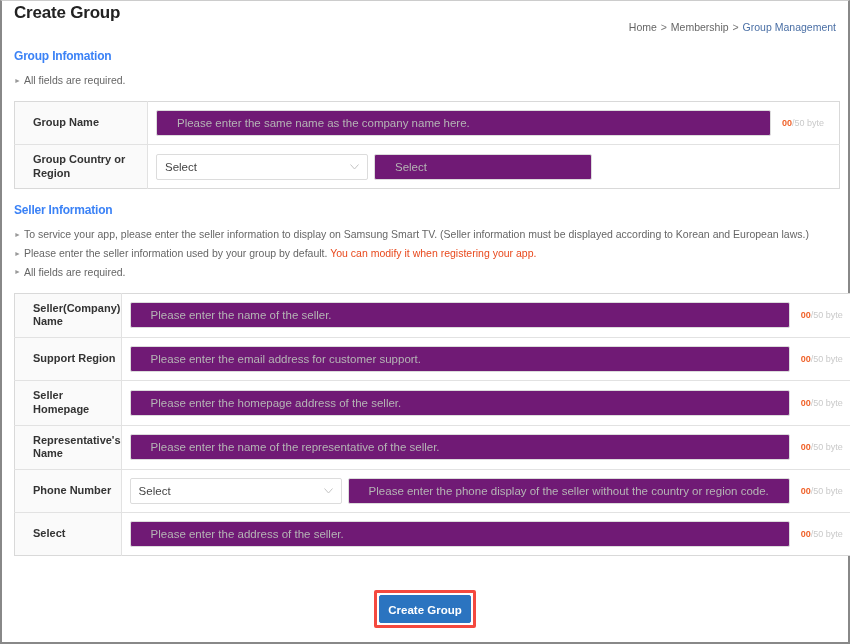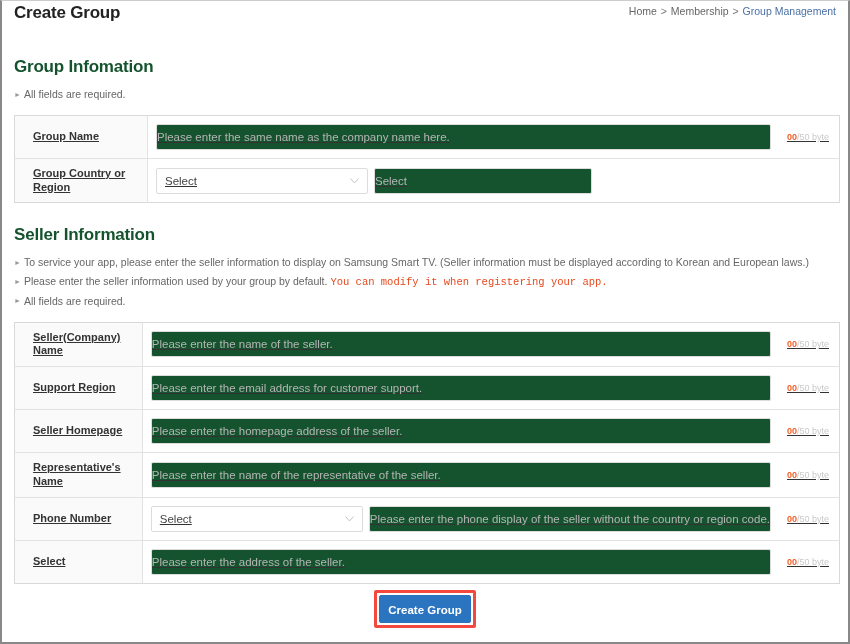--- a/index.html
+++ b/index.html
@@ -36,61 +36,61 @@
     left: 0;
     top: 2px;
     font-size: 17px;
     font-weight: bold;
     color: #222222;
     letter-spacing: -0.2px;
   }
   .breadcrumb {
     position: absolute;
     right: 0;
-    top: 4px;
+    top: 20px;
     font-size: 10.5px;
     color: #666666;
     white-space: nowrap;
   }
   .breadcrumb .crumb-sep { color: #777777; margin: 0 1px; }
   .breadcrumb .crumb-current { color: #4a6fa5; }
 
   
   .section-title {
-    font-size: 17px;
+    font-size: 12px;
     font-weight: bold;
-    color: #14532d;
-    margin: 22px 0 0 0;
+    color: #3b82f6;
+    margin: 14px 0 0 0;
     letter-spacing: -0.2px;
   }
   .note-list { margin: 10px 0 0 0; }
   .note {
     font-size: 10.5px;
     color: #666666;
     line-height: 1.5;
     margin: 0 0 3px 0;
     white-space: nowrap;
   }
   .note .tri {
     color: #999999;
     font-size: 7px;
     vertical-align: 1.5px;
     margin-right: 3px;
   }
-  .note .accent { color: #e8491d; font-family: Liberation Mono, monospace; }
+  .note .accent { color: #e8491d; }
 
   
   .form-table {
     width: 826px;
     border: 1px solid #d9d9d9;
     border-collapse: collapse;
     background: #ffffff;
     margin-top: 12px;
   }
-  .form-table tr { border-bottom: 1px solid #e2e2e2; text-decoration: underline; }
+  .form-table tr { border-bottom: 1px solid #e2e2e2; }
   .form-table tr:last-child { border-bottom: none; }
   .form-table td { vertical-align: middle; }
   td.lbl {
     width: 133px;
     background: #fafafa;
     border-right: 1px solid #e2e2e2;
     font-size: 11px;
     font-weight: bold;
     color: #333333;
     padding: 8px 0 8px 18px;
@@ -103,36 +103,36 @@
   .field-row {
     display: flex;
     align-items: center;
     gap: 6px;
   }
   .txt-input {
     height: 26px;
     line-height: 24px;
     border: 1px solid #dcdcdc;
     border-radius: 2px;
-    background: #14532d;
+    background: #701a75;
     font-family: "Liberation Sans", sans-serif;
     font-size: 11.5px;
     color: #b5b5b5;
-    padding: 0 0;
+    padding: 0 20px;
     overflow: hidden;
     white-space: nowrap;
     text-overflow: clip;
   }
   .txt-input.grow { flex: 1 1 auto; min-width: 0; }
   .counter {
     flex: 0 0 auto;
     font-size: 9px;
     white-space: nowrap;
     width: 52px;
-    text-align: right;
+    text-align: center;
   }
   .counter .cur { color: #f0632b; font-weight: bold; }
   .counter .max { color: #c9c9c9; }
 
   .select-box {
     position: relative;
     width: 212px;
     height: 26px;
     border: 1px solid #dcdcdc;
     border-radius: 2px;

